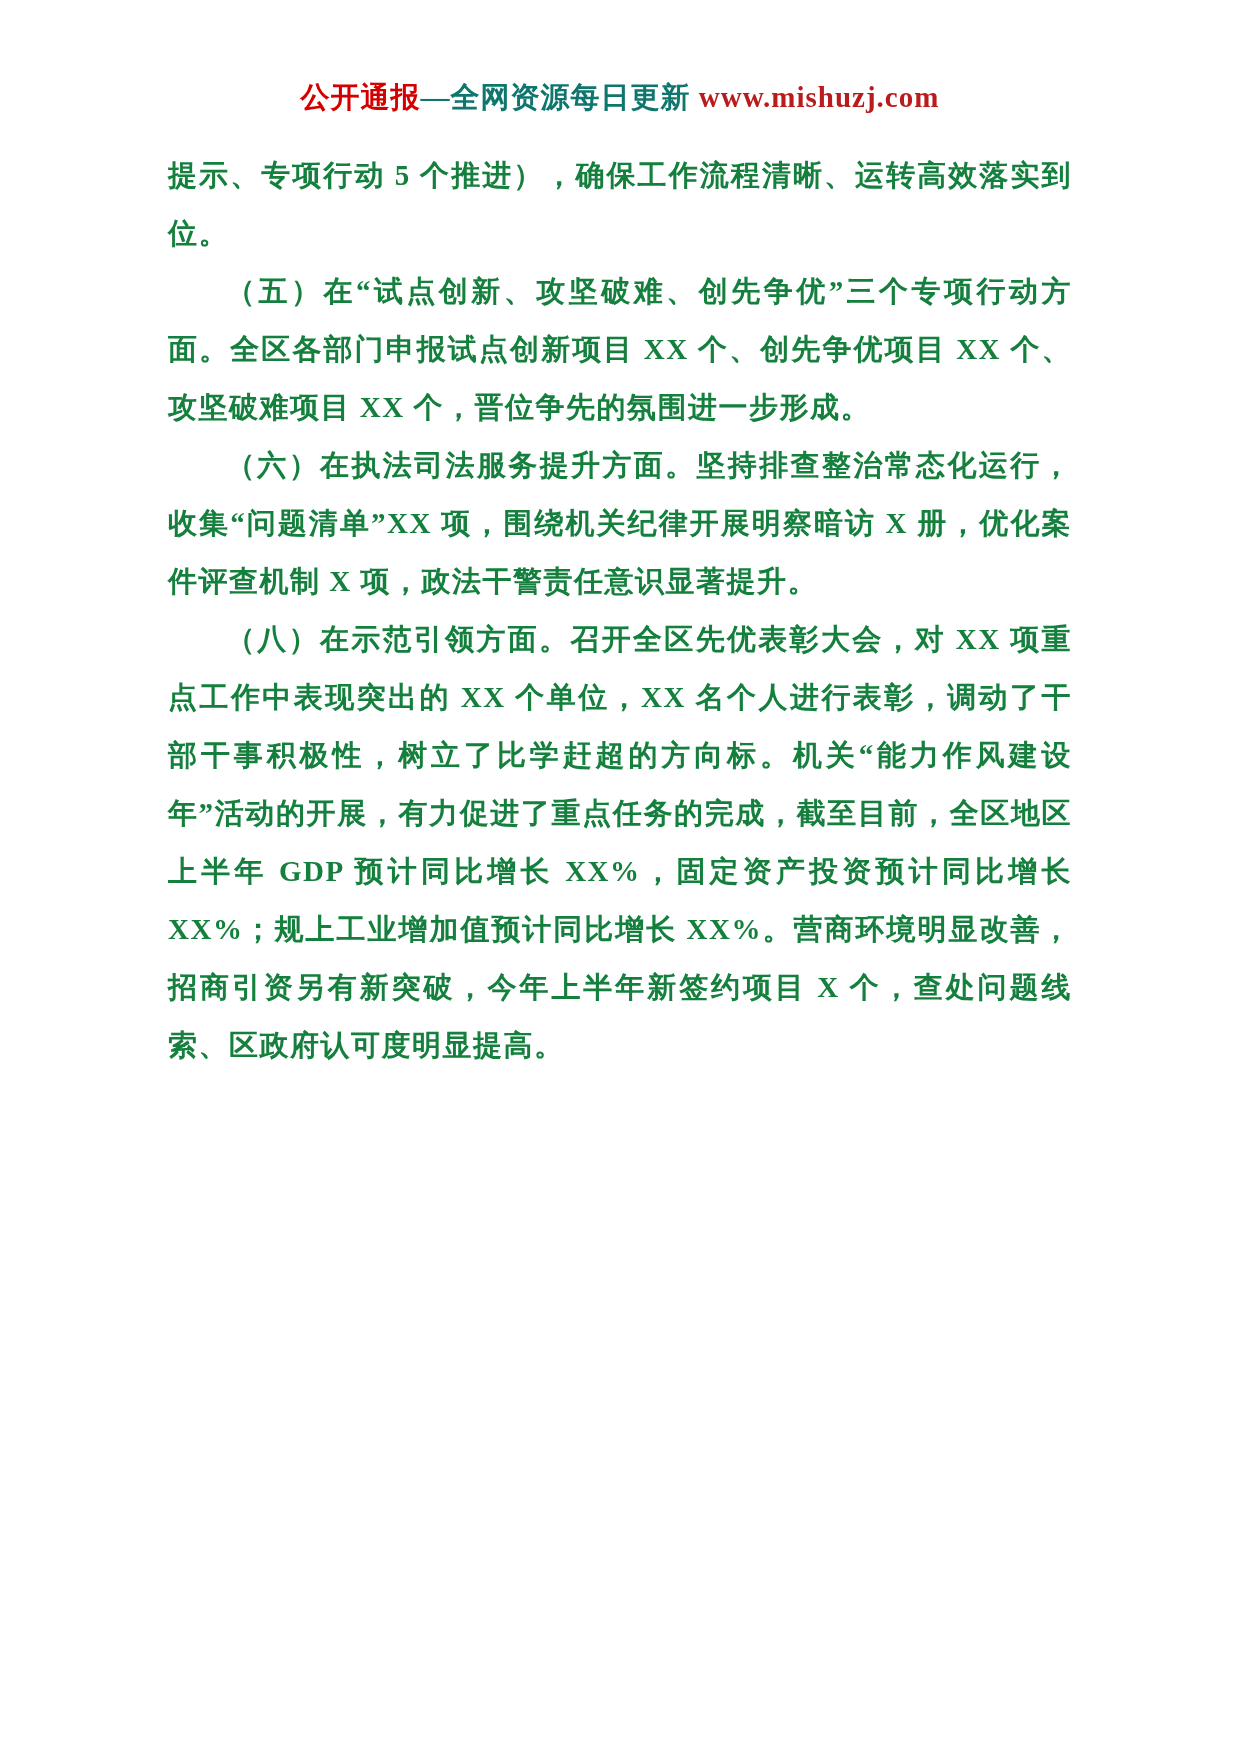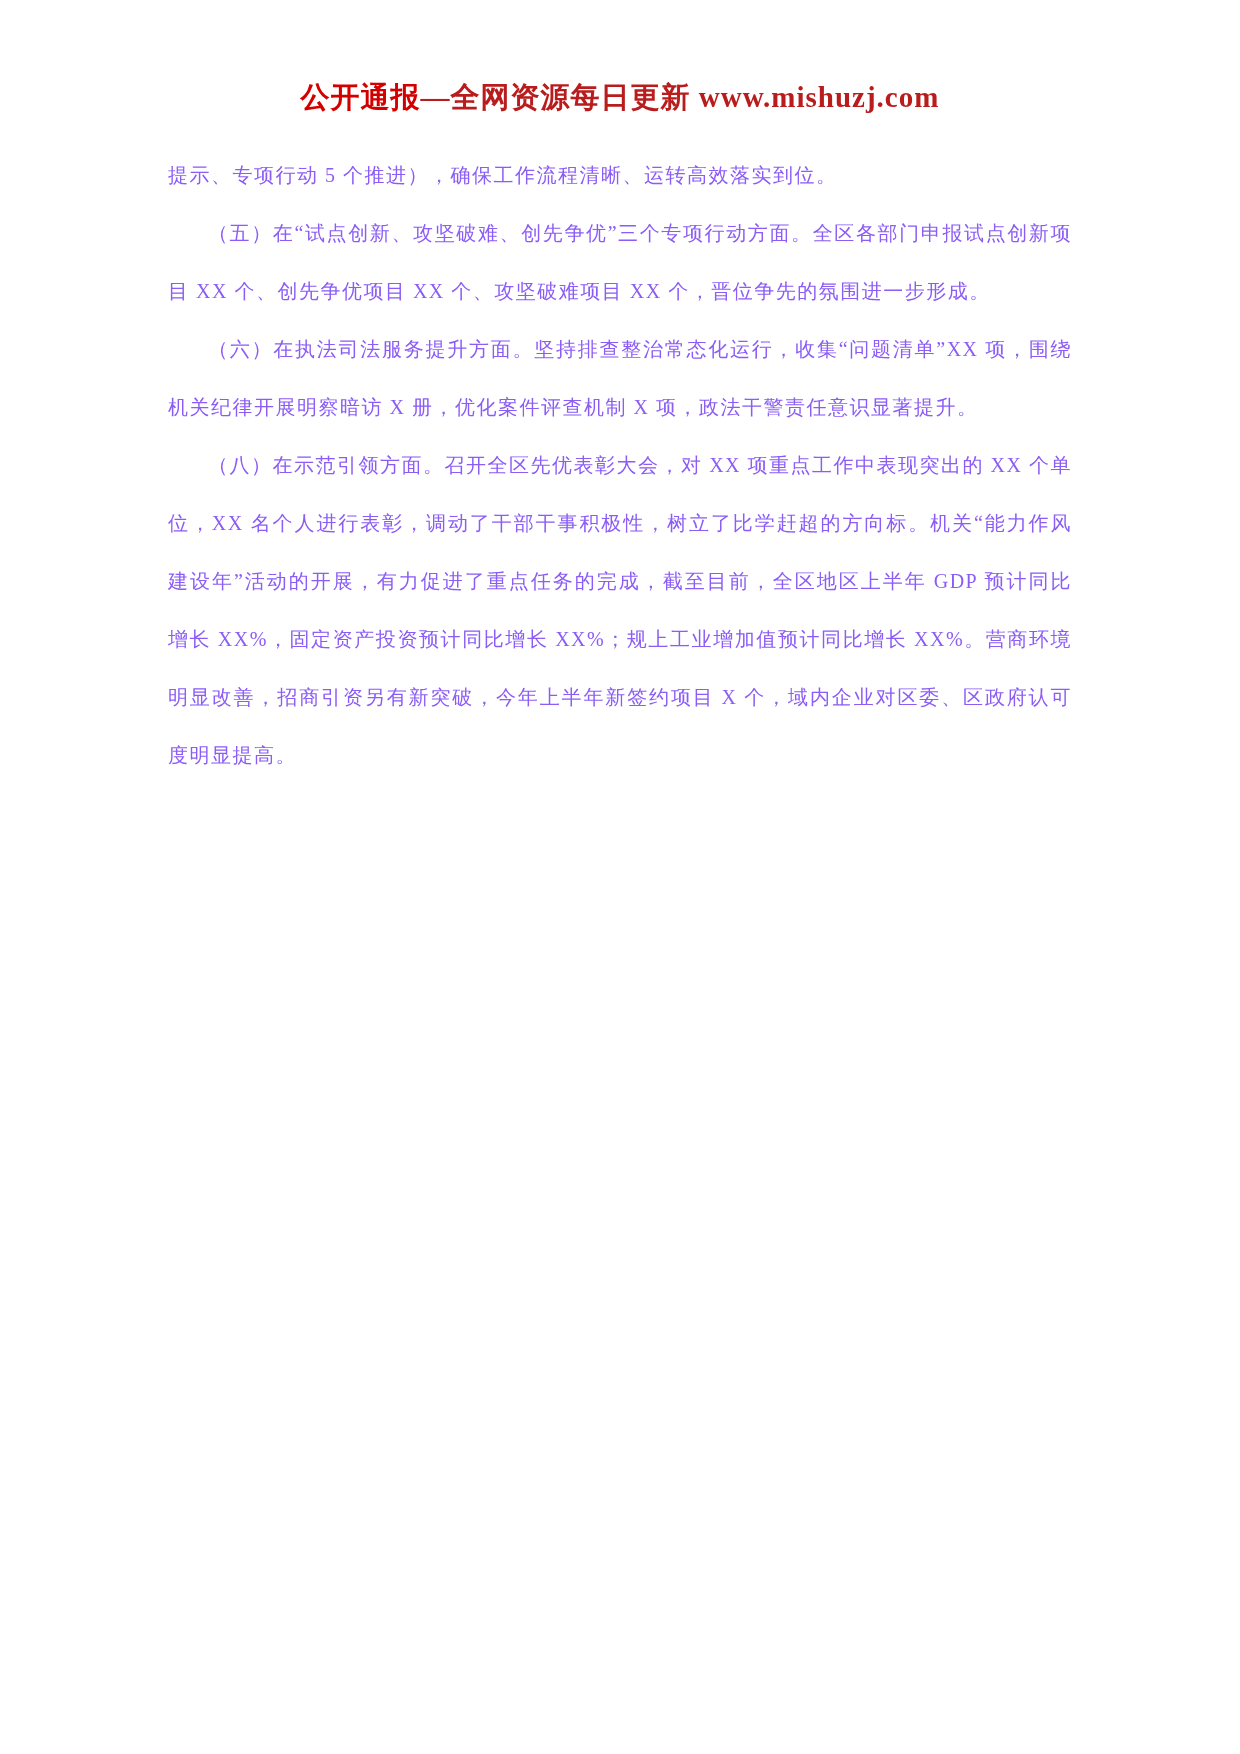--- a/index.html
+++ b/index.html
@@ -22,34 +22,34 @@
     text-align: center;
     font-size: 29px;
     font-weight: 700;
     letter-spacing: 1px;
     white-space: nowrap;
   }
   .doc-header .brand {
     color: #d40000;
   }
   .doc-header .tagline {
-    color: #b91c1c;
+    color: #0f766e;
   }
   .doc-header .url {
     color: #b91c1c;
     text-decoration: none;
   }
   .doc-body {
     margin: 28px 168px 0 168px;
-    font-size: 20px;
+    font-size: 29px;
     line-height: 58px;
-    font-weight: 400;
+    font-weight: 700;
     text-align: justify;
     letter-spacing: 1.5px;
-    color: #8b5cf6;
+    color: #15803d;
   }
   .para {
     margin: 0;
     text-indent: 2em;
   }
   .para.no-indent {
     text-indent: 0;
   }
 </style>
 </head>
@@ -58,16 +58,16 @@
 <div class="page">
 
   <div class="doc-header">
     <span class="brand">公开通报</span><span class="tagline">—全网资源每日更新 </span><a class="url" href="#">www.mishuzj.com</a>
   </div>
 
   <div class="doc-body">
     <p class="para no-indent">提示、专项行动 5 个推进），确保工作流程清晰、运转高效落实到位。</p>
     <p class="para">（五）在“试点创新、攻坚破难、创先争优”三个专项行动方面。全区各部门申报试点创新项目 XX 个、创先争优项目 XX 个、攻坚破难项目 XX 个，晋位争先的氛围进一步形成。</p>
     <p class="para">（六）在执法司法服务提升方面。坚持排查整治常态化运行，收集“问题清单”XX 项，围绕机关纪律开展明察暗访 X 册，优化案件评查机制 X 项，政法干警责任意识显著提升。</p>
-    <p class="para">（八）在示范引领方面。召开全区先优表彰大会，对 XX 项重点工作中表现突出的 XX 个单位，XX 名个人进行表彰，调动了干部干事积极性，树立了比学赶超的方向标。机关“能力作风建设年”活动的开展，有力促进了重点任务的完成，截至目前，全区地区上半年 GDP 预计同比增长 XX%，固定资产投资预计同比增长 XX%；规上工业增加值预计同比增长 XX%。营商环境明显改善，招商引资另有新突破，今年上半年新签约项目 X 个，域内企业对区委、区政府认可度明显提高。</p>
+    <p class="para">（八）在示范引领方面。召开全区先优表彰大会，对 XX 项重点工作中表现突出的 XX 个单位，XX 名个人进行表彰，调动了干部干事积极性，树立了比学赶超的方向标。机关“能力作风建设年”活动的开展，有力促进了重点任务的完成，截至目前，全区地区上半年 GDP 预计同比增长 XX%，固定资产投资预计同比增长 XX%；规上工业增加值预计同比增长 XX%。营商环境明显改善，招商引资另有新突破，今年上半年新签约项目 X 个，查处问题线索、区政府认可度明显提高。</p>
   </div>
 
 </div>
 
 </body></html>

